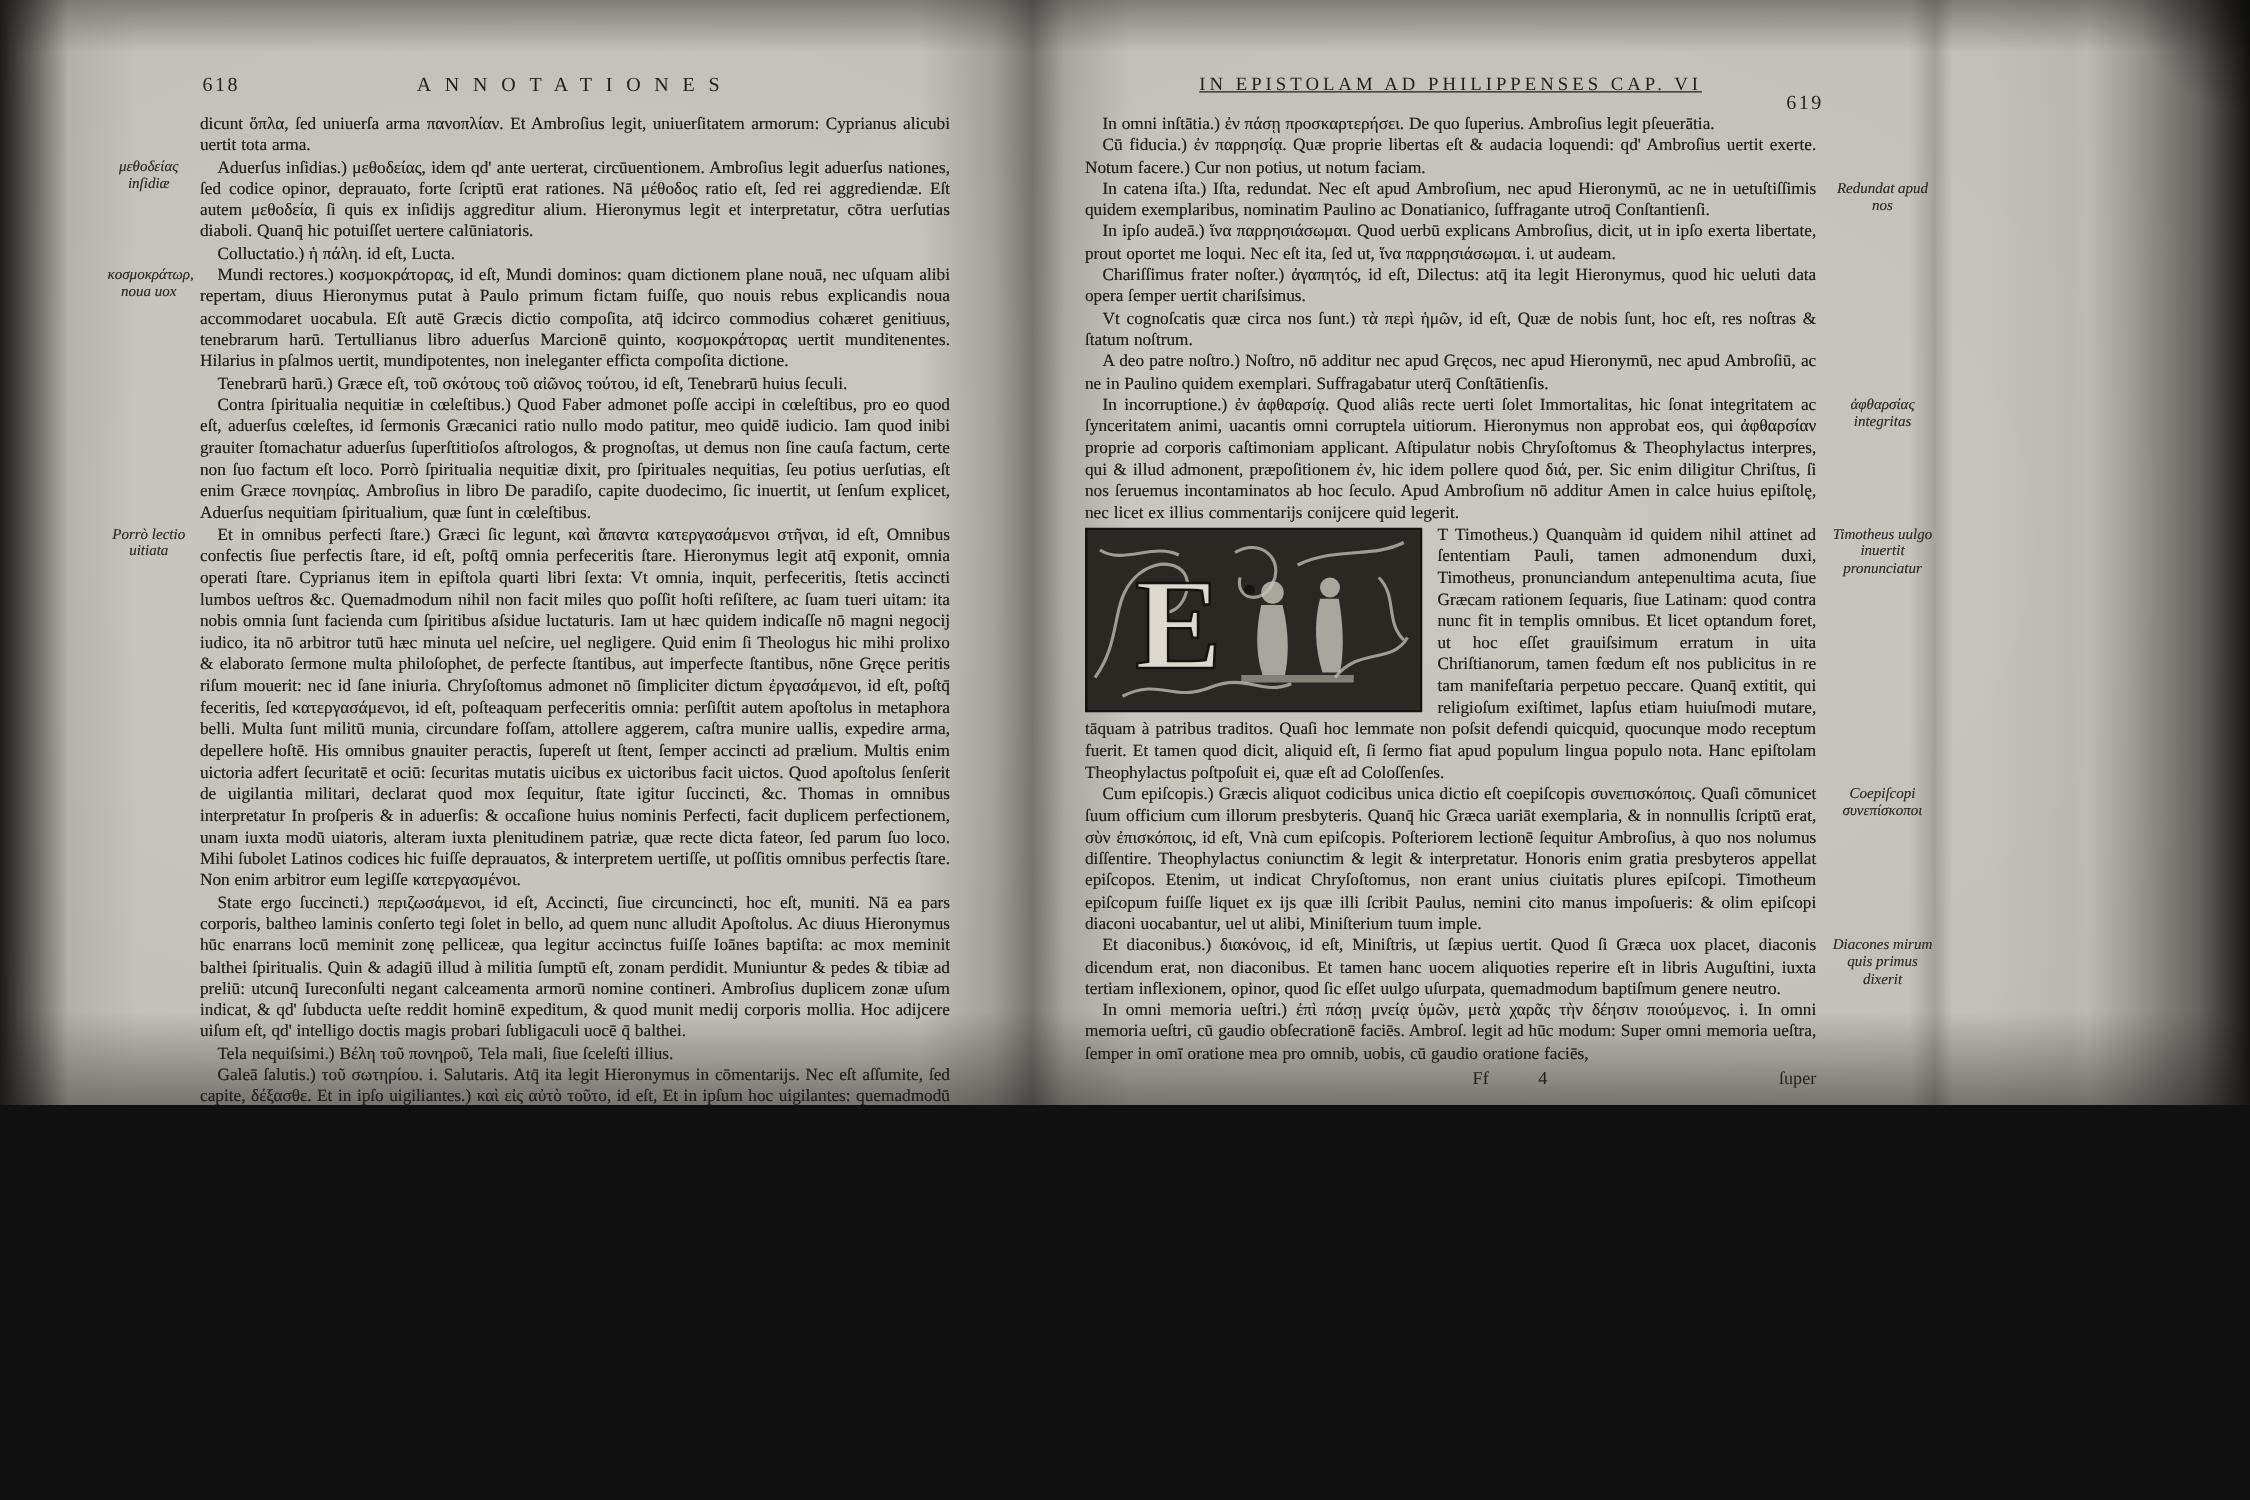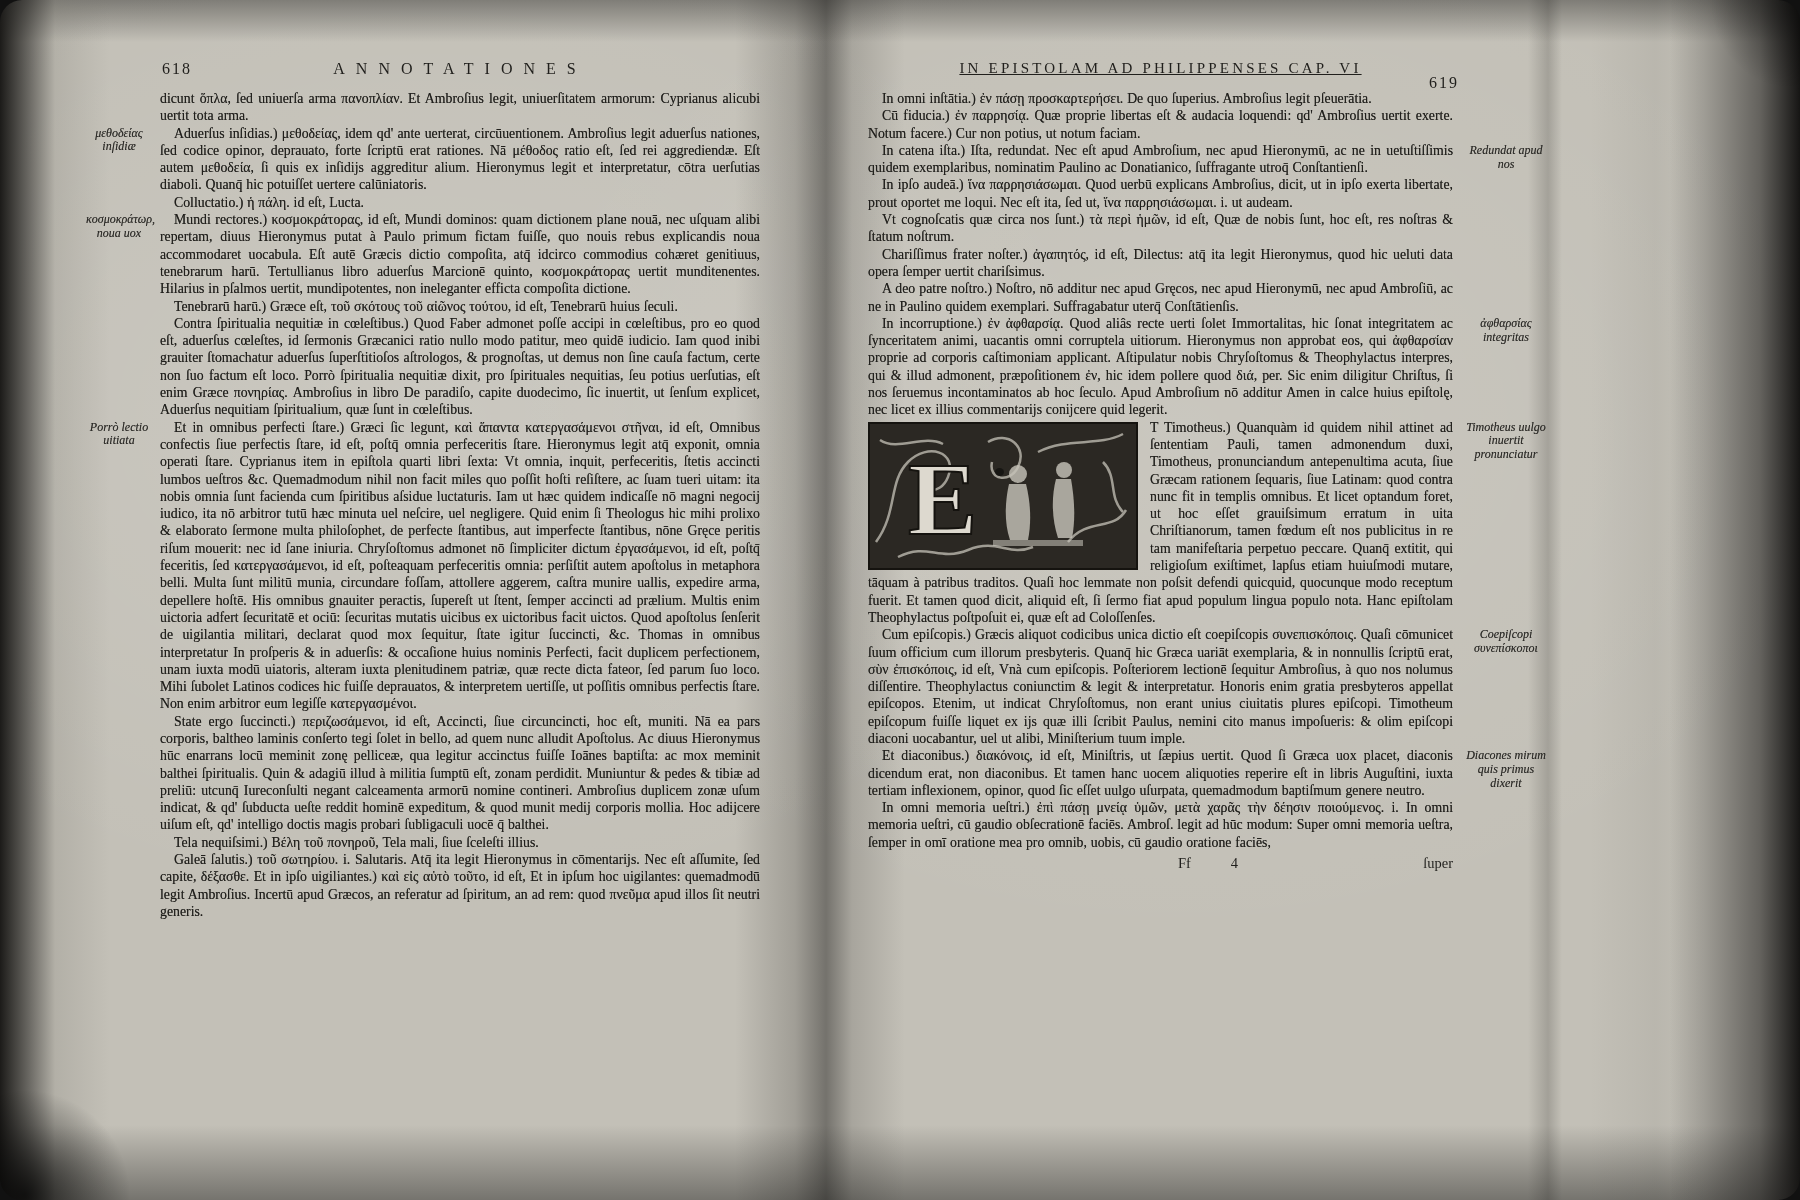--- a/index.html
+++ b/index.html
@@ -1,32 +1,31 @@
 <!DOCTYPE html>
 <html><head>
 <meta charset="utf-8">
 <style>
   html,body{margin:0;padding:0;background:#111;}
   .scan{
-    position:relative; width:1800px; height:1200px; overflow:hidden;
+    position:relative; width:1800px; height:884px; overflow:hidden;
     font-family:"Liberation Serif","DejaVu Serif",serif;
     color:#201f1c;
     background-color:#c3c0b7;
     background-image:
       radial-gradient(circle 150px at 25px 1195px, rgba(0,0,0,.75), rgba(0,0,0,0) 70%),
       radial-gradient(circle 120px at 1795px 5px, rgba(0,0,0,.4), rgba(0,0,0,0) 70%),
       linear-gradient(90deg, #1c1b19 0px, rgba(28,27,25,.55) 28px, rgba(120,118,110,.22) 55px, rgba(0,0,0,0) 110px),
       linear-gradient(270deg, #161514 0px, rgba(22,21,20,.55) 40px, rgba(0,0,0,0) 130px),
       linear-gradient(0deg, rgba(10,10,9,.42) 0px, rgba(0,0,0,0) 75px),
       linear-gradient(180deg, rgba(15,15,14,.38) 0px, rgba(0,0,0,0) 42px),
       linear-gradient(90deg, rgba(0,0,0,0) 735px, rgba(58,56,52,.25) 795px, rgba(30,29,27,.48) 826px, rgba(70,68,64,.22) 852px, rgba(0,0,0,0) 905px),
       linear-gradient(90deg, rgba(0,0,0,0) 1528px, rgba(95,93,87,.32) 1548px, rgba(0,0,0,0) 1562px, rgba(0,0,0,0) 1590px, rgba(135,133,125,.16) 1655px, rgba(0,0,0,0) 1705px),
       radial-gradient(ellipse 700px 500px at 430px 420px, rgba(255,255,255,.13), rgba(255,255,255,0)),
       radial-gradient(ellipse 700px 520px at 1180px 430px, rgba(255,255,255,.11), rgba(255,255,255,0));
-    border-radius: 22px;
   }
   .page{position:absolute; top:58px;}
   .page-left{left:160px; width:600px;}
   .page-right{left:868px; width:585px;}
   .runhead{position:relative; height:26px; margin-bottom:6px;}
   .runhead .pagenum{position:absolute; font-size:16px; letter-spacing:2px;}
   .page-left .pagenum{left:2px; top:2px;}
   .page-right .pagenum{right:-6px; top:16px;}
   .runhead .runtitle{display:block; text-align:center; font-size:16px; letter-spacing:11px; padding-top:2px;}
   .page-right .runtitle{letter-spacing:3.2px; font-size:15px;text-decoration:underline;}
@@ -115,24 +114,24 @@
       <p class="body">Cū fiducia.) ἐν παρρησίᾳ. Quæ proprie libertas eſt &amp; audacia loquendi: qd' Ambroſius uertit exerte.      Notum facere.) Cur non potius, ut notum faciam.</p>
     </div>
     <div class="pw">
       <p class="body">In catena iſta.) Iſta, redundat. Nec eſt apud Ambroſium, nec apud Hieronymū, ac ne in uetuſtiſſimis quidem exemplaribus, nominatim Paulino ac Donatianico, ſuffragante utroq̄ Conſtantienſi.</p>
       <aside class="mnote mr">Redundat apud nos</aside>
     </div>
     <div class="pw">
       <p class="body">In ipſo audeā.) ἵνα παρρησιάσωμαι. Quod uerbū explicans Ambroſius, dicit, ut in ipſo exerta libertate, prout oportet me loqui. Nec eſt ita, ſed ut, ἵνα παρρησιάσωμαι. i. ut audeam.</p>
     </div>
     <div class="pw">
-      <p class="body">Vt cognoſcatis quæ circa nos ſunt.) τὰ περὶ ἡμῶν, id eſt, Quæ de nobis ſunt, hoc eſt, res noſtras &amp; ſtatum noſtrum.</p>
+      <p class="body">Chariſſimus frater noſter.) ἀγαπητός, id eſt, Dilectus: atq̄ ita legit Hieronymus, quod hic ueluti data opera ſemper uertit chariſsimus.</p>
     </div>
     <div class="pw">
-      <p class="body">Chariſſimus frater noſter.) ἀγαπητός, id eſt, Dilectus: atq̄ ita legit Hieronymus, quod hic ueluti data opera ſemper uertit chariſsimus.</p>
+      <p class="body">Vt cognoſcatis quæ circa nos ſunt.) τὰ περὶ ἡμῶν, id eſt, Quæ de nobis ſunt, hoc eſt, res noſtras &amp; ſtatum noſtrum.</p>
     </div>
     <div class="pw">
       <p class="body">A deo patre noſtro.) Noſtro, nō additur nec apud Gręcos, nec apud Hieronymū, nec apud Ambroſiū, ac ne in Paulino quidem exemplari. Suffragabatur uterq̄ Conſtātienſis.</p>
     </div>
     <div class="pw">
       <p class="body">In incorruptione.) ἐν ἀφθαρσίᾳ. Quod aliâs recte uerti ſolet Immortalitas, hic ſonat integritatem ac ſynceritatem animi, uacantis omni corruptela uitiorum. Hieronymus non approbat eos, qui ἀφθαρσίαν proprie ad corporis caſtimoniam applicant. Aſtipulatur nobis Chryſoſtomus &amp; Theophylactus interpres, qui &amp; illud admonent, præpoſitionem ἐν, hic idem pollere quod διά, per. Sic enim diligitur Chriſtus, ſi nos ſeruemus incontaminatos ab hoc ſeculo. Apud Ambroſium nō additur Amen in calce huius epiſtolę, nec licet ex illius commentarijs conijcere quid legerit.</p>
       <aside class="mnote mr">ἀφθαρσίας integritas</aside>
     </div>
 
 

